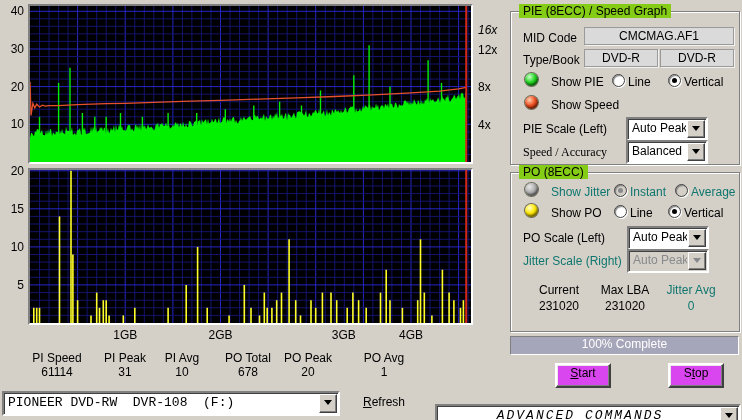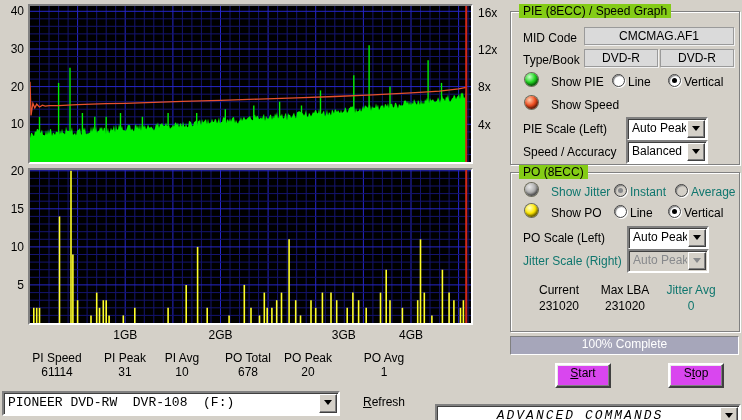--- a/index.html
+++ b/index.html
@@ -290,21 +290,21 @@
       </svg>
     </div>
   <div id="axis-layer">
       <span class="tick" style="left: 0px; top: 117.319px; width: 24px; text-align: right;">10</span>
       <span class="tick" style="left: 0px; top: 79.6377px; width: 24px; text-align: right;">20</span>
       <span class="tick" style="left: 0px; top: 41.9565px; width: 24px; text-align: right;">30</span>
       <span class="tick" style="left: 0px; top: 4.27536px; width: 24px; text-align: right;">40</span>
       <span class="tick" style="left: 478px; top: 117.702px;">4x</span>
       <span class="tick" style="left: 478px; top: 80.4035px;">8x</span>
       <span class="tick" style="left: 478px; top: 43.1052px;">12x</span>
-      <span class="tick" style="left: 478px; top: 6px;">16x</span>
+      <span class="tick" style="left: 478px; top: 23px; font-style: italic;">16x</span>
       <span class="tick" style="left: 0px; top: 277.94px; width: 24px; text-align: right;">5</span>
       <span class="tick" style="left: 0px; top: 239.881px; width: 24px; text-align: right;">10</span>
       <span class="tick" style="left: 0px; top: 201.821px; width: 24px; text-align: right;">15</span>
       <span class="tick" style="left: 0px; top: 163.761px; width: 24px; text-align: right;">20</span>
       <span class="tick" style="left: 111.248px; top: 328px; width: 28px; text-align: center;">1GB</span>
       <span class="tick" style="left: 206.497px; top: 328px; width: 28px; text-align: center;">2GB</span>
       <span class="tick" style="left: 301.745px; top: 328px; width: 28px; text-align: center; margin-left: 28px;">3GB</span>
       <span class="tick" style="left: 396.994px; top: 328px; width: 28px; text-align: center;">4GB</span>
     </div>
 
@@ -326,21 +326,21 @@
     <span class="led led-red" style="left:14px;top:84px;"></span>
     <span class="lbl" style="left:40px;top:86px;">Show Speed</span>
 
     <span class="lbl" style="left:12px;top:110px;">PIE Scale (Left)</span>
     <div class="combo" style="left:115px;top:105px;width:78px;height:20px;">
       <span class="combo-text">Auto Peak</span>
       <span class="combo-btn">
           <span class="arr"></span>
         </span>
     </div>
-    <span class="lbl" style="left:12px;top:133px;">Speed / Accuracy</span>
+    <span class="lbl" style="left:12px;top:133px;font-family:Liberation Serif, serif;">Speed / Accuracy</span>
     <div class="combo" style="left:115px;top:128px;width:78px;height:20px;">
       <span class="combo-text">Balanced</span>
       <span class="combo-btn">
           <span class="arr"></span>
         </span>
     </div>
   </div>
 
   <div class="groupbox" style="left:510px;top:172px;width:228px;height:158px;">
     <span class="gb-title">PO (8ECC)</span>

